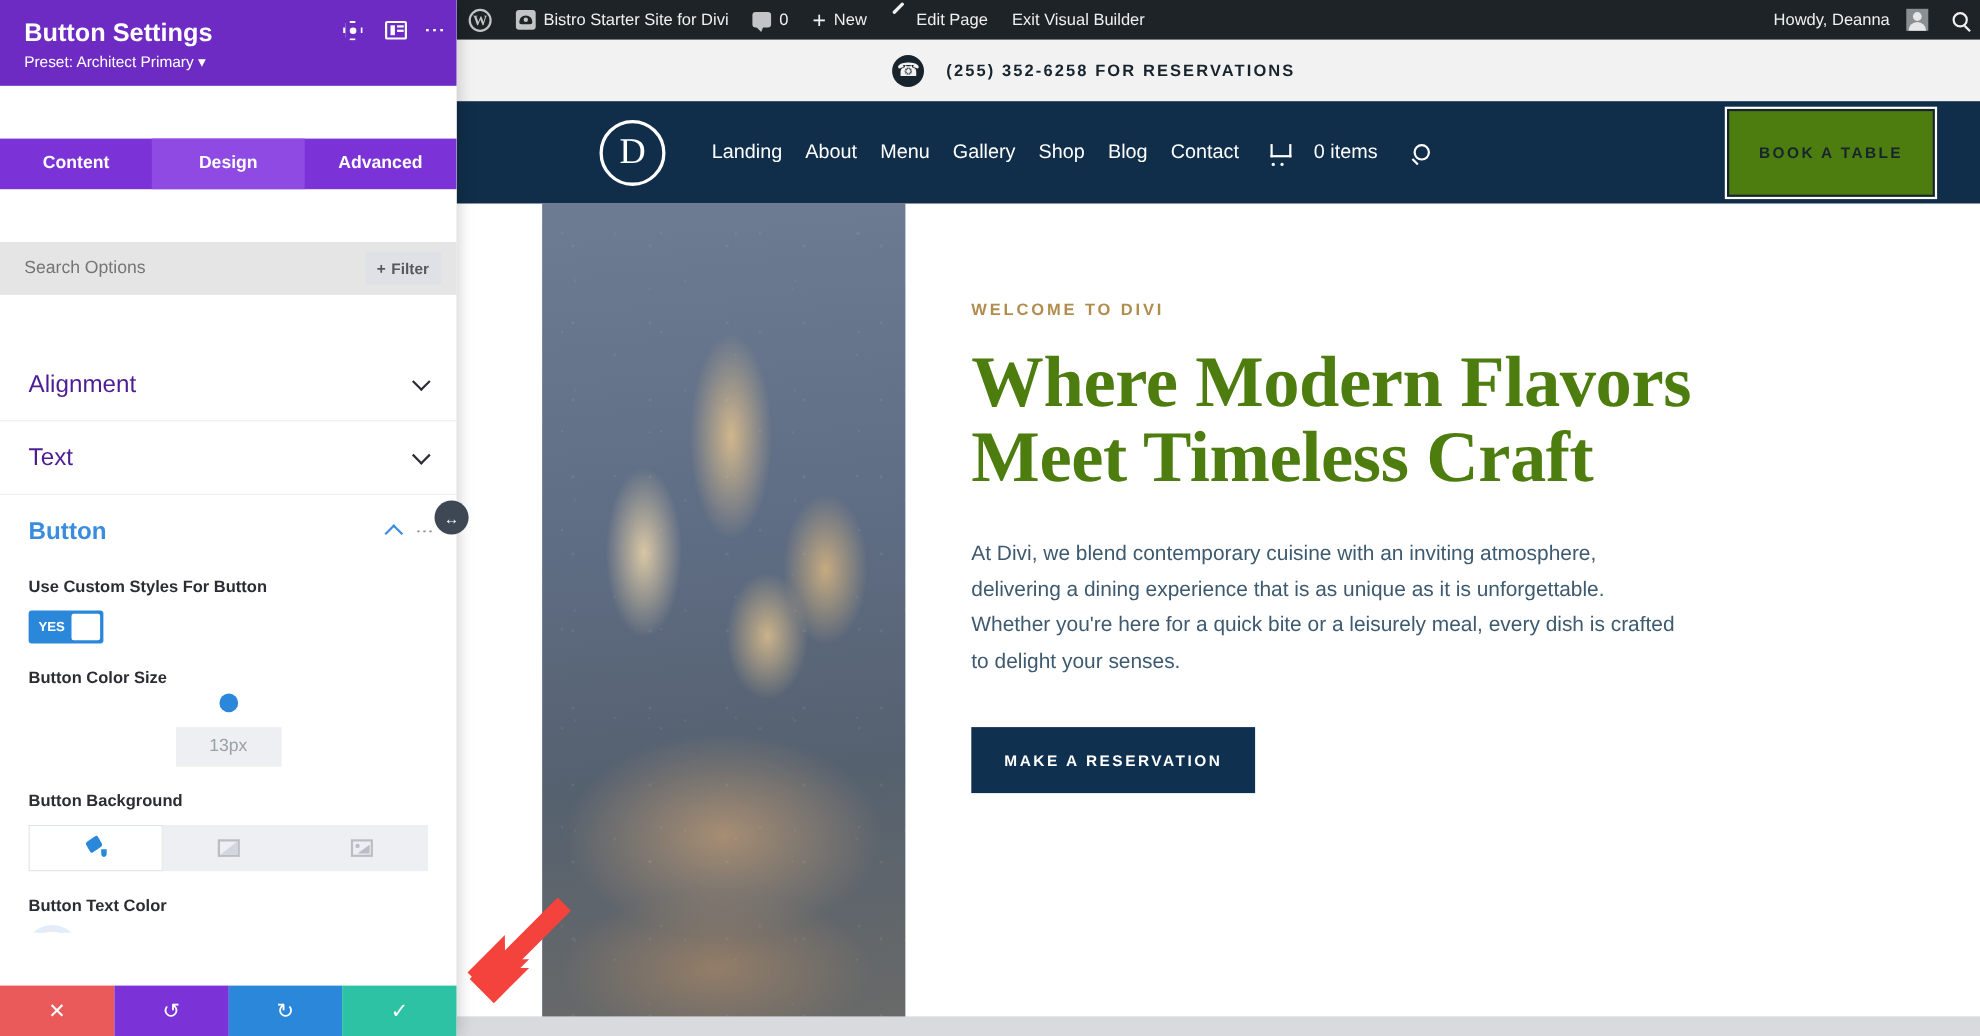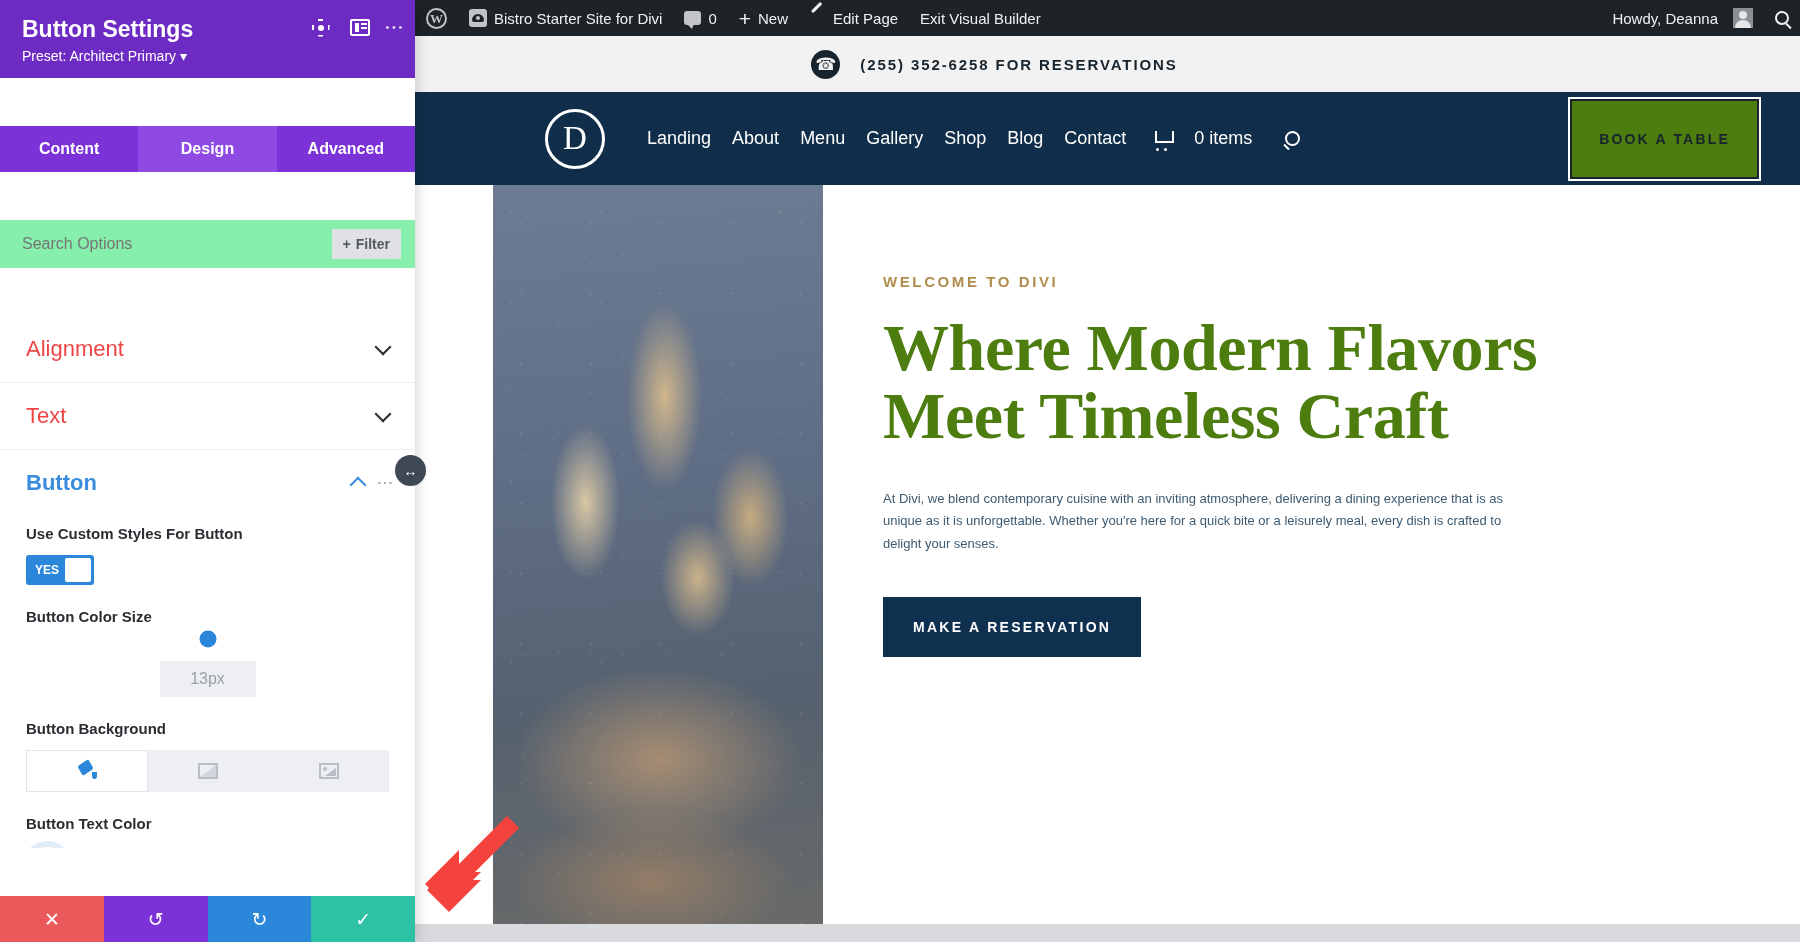--- a/index.html
+++ b/index.html
@@ -100,21 +100,21 @@
       radial-gradient(1.5px 1.5px at 60% 25%, rgba(255,240,200,.5), transparent),
       radial-gradient(2px 2px at 40% 55%, rgba(255,255,255,.4), transparent),
       radial-gradient(1.5px 1.5px at 75% 60%, rgba(255,230,180,.45), transparent),
       radial-gradient(2px 2px at 30% 70%, rgba(255,255,255,.3), transparent);
     background-size:90px 90px, 110px 110px, 70px 70px, 130px 130px, 100px 100px; }
   .hero-txt { flex:1; background:#fff; padding:88px 80px 0 60px; }
   .eyebrow { color:#b08d4f; font-size:15px; font-weight:700; letter-spacing:2.6px;
     margin-bottom:24px; }
   .hero-h1 { font-family:"Liberation Serif", serif; color:#4d7c0f; font-size:66px;
     line-height:1.03; font-weight:700; letter-spacing:-.4px; }
-  .hero-p { color:#3d5a70; font-size:13px; line-height:1.72; margin-top:38px;
+  .hero-p { color:#3d5a70; font-size:19px; line-height:1.72; margin-top:38px;
     max-width:640px; }
   .cta-btn { margin-top:42px; background:#103050; color:#fff; border:none;
     padding:22px 30px; font-size:14px; font-weight:700; letter-spacing:2.3px; }
   .footer-strip { display:flex; justify-content:center; padding-top:8px; }
   .bottom-gray { position:absolute; left:0; bottom:0; width:100%; height:18px;
     background:#d9dade; }
 
   
   #panel { position:absolute; left:0; top:0; width:415px; height:942px;
     background:#fff; z-index:50; display:flex; flex-direction:column;
@@ -138,30 +138,30 @@
   .ic-panel::before { content:""; position:absolute; left:3px; top:2px; width:4px;
     height:9px; background:#fff; }
   .ic-panel::after { content:""; position:absolute; left:9px; top:2px; width:6px;
     height:2px; background:#fff; box-shadow:0 4px 0 #fff; }
   .ic-dots3 { color:#fff; font-size:19px; line-height:.5; letter-spacing:0;
     writing-mode:vertical-rl; }
   .p-tabs { background:#7b32d6; display:flex; }
   .p-tab { flex:1; text-align:center; padding:14px 0; color:#fff; font-size:16px;
     font-weight:600; }
   .p-tab.active { background:#8e4ae3; }
-  .p-search { background:#86efac; display:flex; align-items:center;
+  .p-search { background:#e5e5e5; display:flex; align-items:center;
     padding:9px 14px 9px 22px; gap:10px; }
   .p-search input { flex:1; border:none; background:transparent; outline:none;
     font-size:16px; color:#6a6f78; font-family:"Liberation Sans", sans-serif; }
   .filter-btn { background:#dfe1e6; color:#55595f; font-size:14px; font-weight:600;
     padding:7px 11px; display:flex; align-items:center; gap:5px; }
   .p-body { flex:1; overflow:hidden; position:relative; }
   .sect-row { display:flex; align-items:center; justify-content:space-between;
     padding:20px 26px; border-bottom:1px solid #eceef1; }
-  .sect-name { font-size:22px; color:#ef4444; }
+  .sect-name { font-size:22px; color:#4c1d95; }
   .sect-name.open { color:#3a8dde; font-weight:600; }
   .chev { width:12px; height:12px; border-right:2.4px solid #2b2d33;
     border-bottom:2.4px solid #2b2d33; transform:rotate(45deg); margin-top:-5px; }
   .chev.up { transform:rotate(-135deg); margin-top:4px;
     border-color:#3a8dde; }
   .sect-right { display:flex; align-items:center; gap:16px; }
   .kebab { color:#8a9099; font-size:16px; line-height:.55; writing-mode:vertical-rl; }
   .opt { padding:0 26px; }
   .opt-label { font-size:15px; font-weight:700; color:#2b2d33; margin:22px 0 11px;
     line-height:1.35; }

